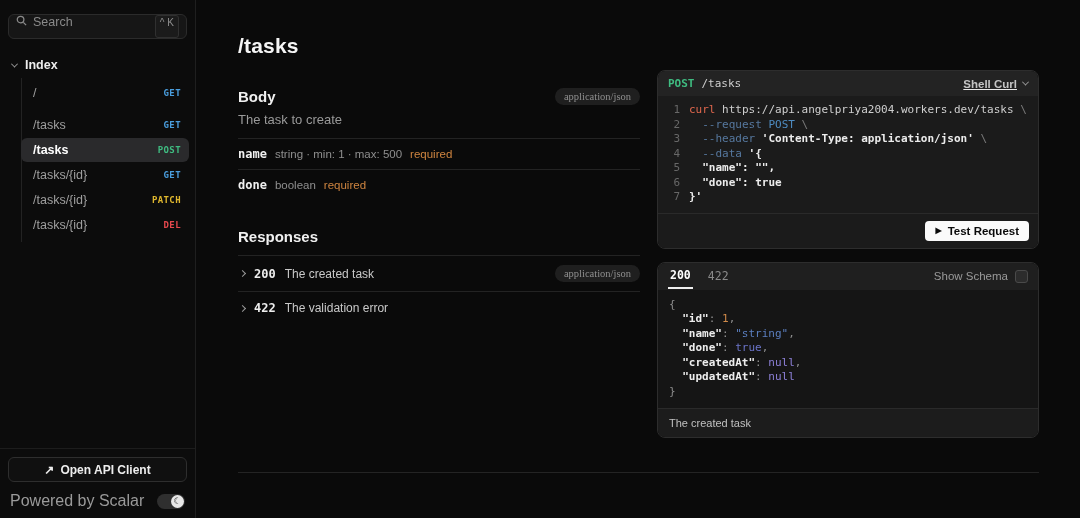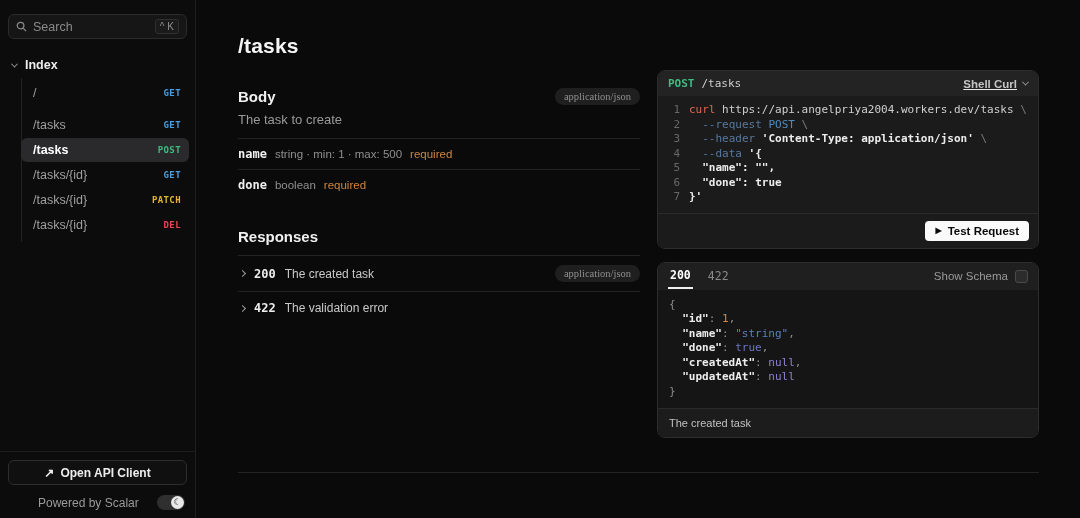--- a/index.html
+++ b/index.html
@@ -4,21 +4,21 @@
 <style>
   * { margin:0; padding:0; box-sizing:border-box; }
   html,body { width:1080px; height:518px; overflow:hidden; background:#0a0a0a;
     font-family:"Liberation Sans", sans-serif; color:#e8e8e8; }
   .app { display:flex; width:1080px; height:518px; position:relative; }
 
   
   .sidebar { width:196px; min-width:196px; height:100%; background:#0c0c0c;
     border-right:1px solid #1f1f1f; position:relative; }
   .search { margin:14px 8px 10px; height:25px; background:#161616; border:1px solid #2b2b2b;
-    border-radius:6px; display:flex; align-items:center; padding:0 7px; gap:6px; cursor:pointer; }
+    border-radius:6px; display:flex; padding:0 7px; gap:6px; cursor:pointer; }
   .search-ph { font-size:12.5px; color:#8a8a8a; flex:1; }
   kbd.sc { font-size:10px; color:#8f8f8f; border:1px solid #303030; background:#1b1b1b;
     border-radius:3px; padding:1px 4px; font-family:"Liberation Sans",sans-serif; }
   .nav-section-header { display:flex; align-items:center; gap:8px; padding:9px 10px 6px 12px; }
   .nav-section-header .label { font-size:12.5px; font-weight:bold; color:#ededed; }
   .nav-items { margin-left:21px; border-left:1px solid #232323; padding:2px 6px 4px 0; }
   .nav-item { display:flex; align-items:center; justify-content:space-between;
     padding:5px 8px 5px 12px; margin:1px 0 1px -1px; border-radius:6px; cursor:pointer; }
   .nav-item .path { font-size:12.5px; color:#9f9f9f; }
   .nav-item.selected { background:#2a2a2c; }
@@ -29,21 +29,21 @@
   .chev { width:5px; height:5px; border-right:1.5px solid #9a9a9a; border-bottom:1.5px solid #9a9a9a;
     display:inline-block; }
   .chev.down { transform:rotate(45deg) translate(-1px,-1px); }
   .chev.right { transform:rotate(-45deg); }
   .sidebar-footer { position:absolute; left:0; right:0; bottom:0; border-top:1px solid #1d1d1d; padding-top:6px; }
   .open-client { margin:2px 8px 6px; width:calc(100% - 16px); height:25px; background:#101010;
     border:1px solid #2e2e2e; border-radius:6px; color:#ededed; font-size:12px; font-weight:bold;
     display:flex; align-items:center; justify-content:center; gap:6px; cursor:pointer;
     font-family:"Liberation Sans",sans-serif; }
   .powered { display:flex; align-items:center; justify-content:space-between; padding:4px 10px 8px; }
-  .powered .txt { font-size:12px; color:#9a9a9a;margin-left:28px; }
+  .powered .txt { font-size:16px; color:#9a9a9a; }
   .toggle { width:28px; height:15px; background:#2f2f2f; border-radius:8px; position:relative;
     display:inline-block; cursor:pointer; }
   .toggle .knob { position:absolute; right:1px; top:1px; width:13px; height:13px; border-radius:50%;
     background:#e8e8e8; display:flex; align-items:center; justify-content:center;
     font-size:9px; color:#111; line-height:1; }
 
   
   .content { flex:1; display:flex; gap:17px; padding:0 41px 0 42px; position:relative; }
   .main-col { width:402px; min-width:402px; padding-top:34px; }
   h1.page-title { font-size:21px; font-weight:bold; color:#f5f5f5; letter-spacing:.2px; }

